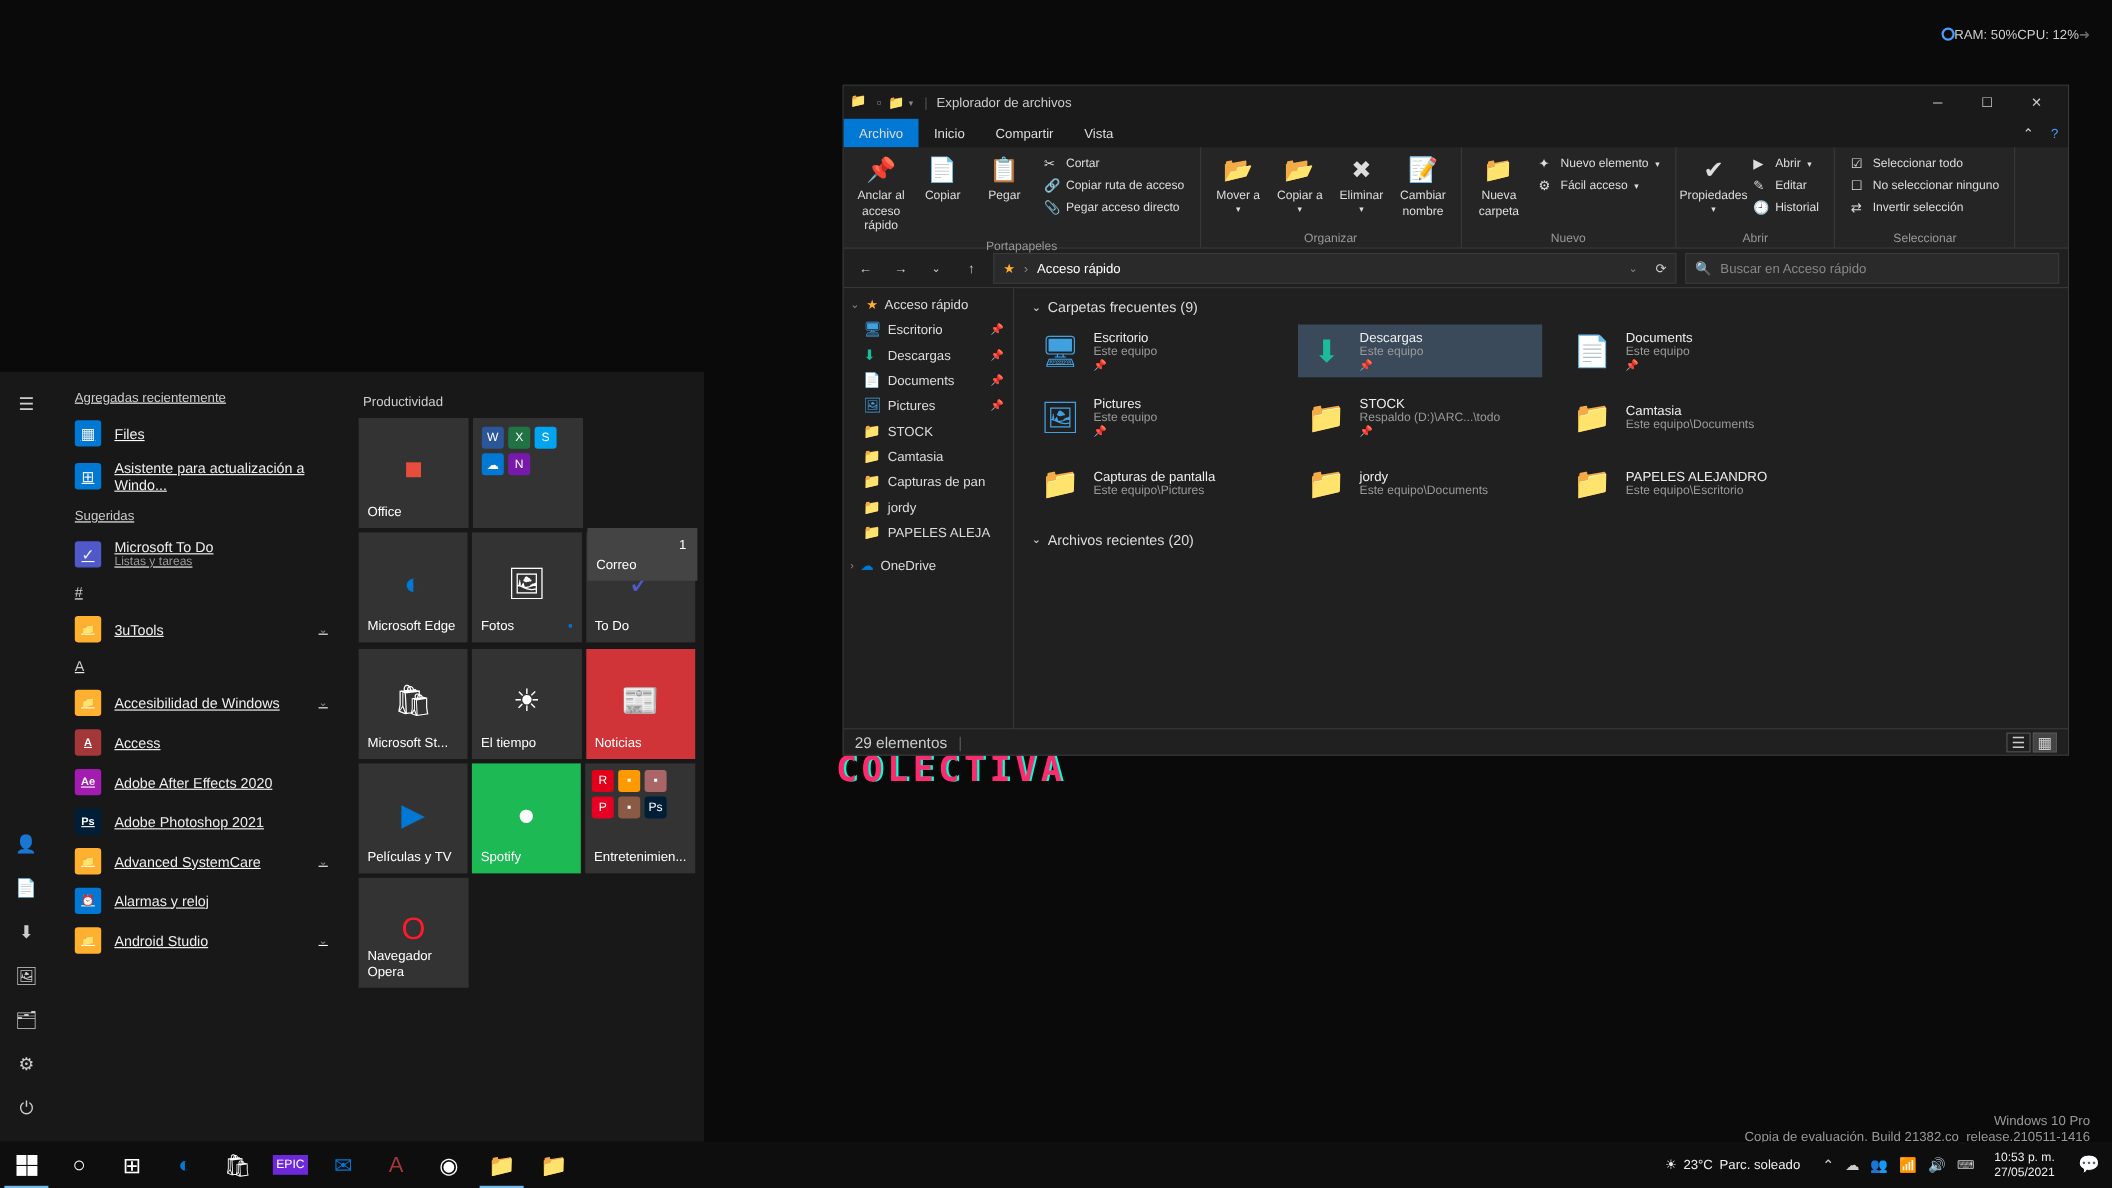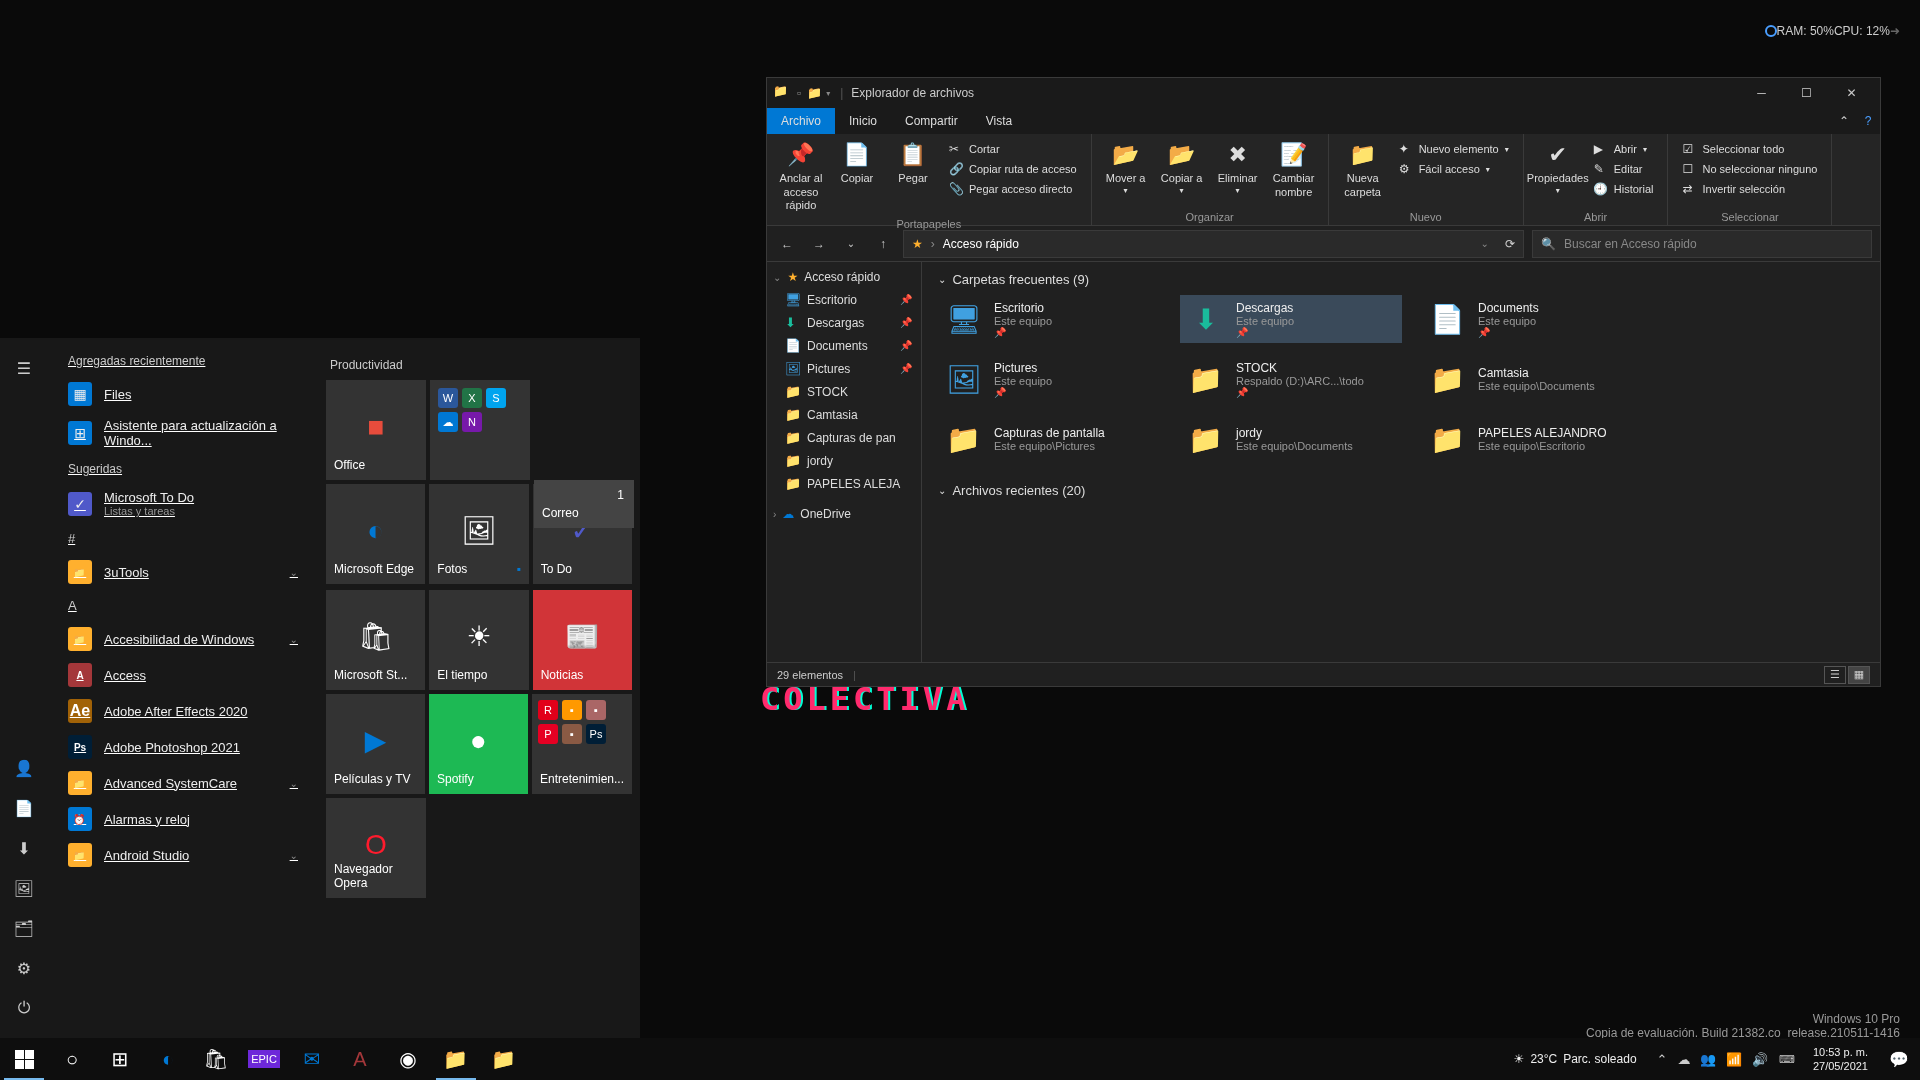--- a/index.html
+++ b/index.html
@@ -80,21 +80,21 @@
 .folder-item { width: 222px; display: flex; align-items: center; gap: 10px; padding: 4px 6px; cursor: pointer; }
 .folder-item.selected { background: #3a4a5a; }
 .folder-item .fi-icon { width: 40px; height: 40px; display: flex; align-items: center; justify-content: center; font-size: 28px; }
 .folder-item .fi-text { display: flex; flex-direction: column; }
 .folder-item .fi-name { font-size: 12px; color: #eee; }
 .folder-item .fi-sub { font-size: 11px; color: #999; }
 .folder-item .fi-pin { font-size: 10px; color: #888; }
 
 .preview-pane { width: 270px; border-left: 1px solid #3a3a3a; display: flex; align-items: center; justify-content: center; color: #999; font-size: 12px; text-align: center; padding: 20px; }
 
-.statusbar { height: 24px; border-top: 1px solid #3a3a3a; display: flex; align-items: center; padding: 0 10px; font-size: 11px; color: #ccc; }
+.statusbar { height: 24px; border-top: 1px solid #3a3a3a; display: flex; align-items: center; padding: 0 10px; font-size: 14px; color: #ccc; }
 .statusbar .sep { margin: 0 10px; color: #555; }
 .statusbar .view-btns { margin-left: auto; display: flex; gap: 2px; }
 .statusbar .view-btns div { width: 22px; height: 18px; border: 1px solid #555; display: flex; align-items: center; justify-content: center; cursor: pointer; }
 
 
 .bg-logo { position: absolute; left: 760px; top: 680px; font-family: monospace; font-size: 32px; letter-spacing: 4px; color: #ff2a6d; text-shadow: 2px 0 #00ffd5; font-weight: bold; }
 
 
 .taskbar { position: absolute; bottom: 0; left: 0; right: 0; height: 42px; background: rgba(15,15,15,0.95); display: flex; align-items: center; }
 .taskbar .tb-item { width: 48px; height: 42px; display: flex; align-items: center; justify-content: center; cursor: pointer; position: relative; }
@@ -489,21 +489,21 @@
         <div class="app-item">
           <span class="app-icon" style="background:#ffb02e;color:#fff;font-size:10px;font-weight:bold">📁</span>
           <span>Accesibilidad de Windows</span>
           <span class="chev">⌄</span>
         </div>
         <div class="app-item">
           <span class="app-icon" style="background:#a4373a;color:#fff;font-size:10px;font-weight:bold">A</span>
           <span>Access</span>
         </div>
         <div class="app-item">
-          <span class="app-icon" style="background:#a16207;color:#fff;font-size:16px;font-weight:bold">Ae</span>
+          <span class="app-icon" style="background:#a21caf;color:#fff;font-size:10px;font-weight:bold">Ae</span>
           <span>Adobe After Effects 2020</span>
         </div>
         <div class="app-item">
           <span class="app-icon" style="background:#001e36;color:#fff;font-size:10px;font-weight:bold">Ps</span>
           <span>Adobe Photoshop 2021</span>
         </div>
         <div class="app-item">
           <span class="app-icon" style="background:#ffb02e;color:#fff;font-size:10px;font-weight:bold">📁</span>
           <span>Advanced SystemCare</span>
           <span class="chev">⌄</span>

